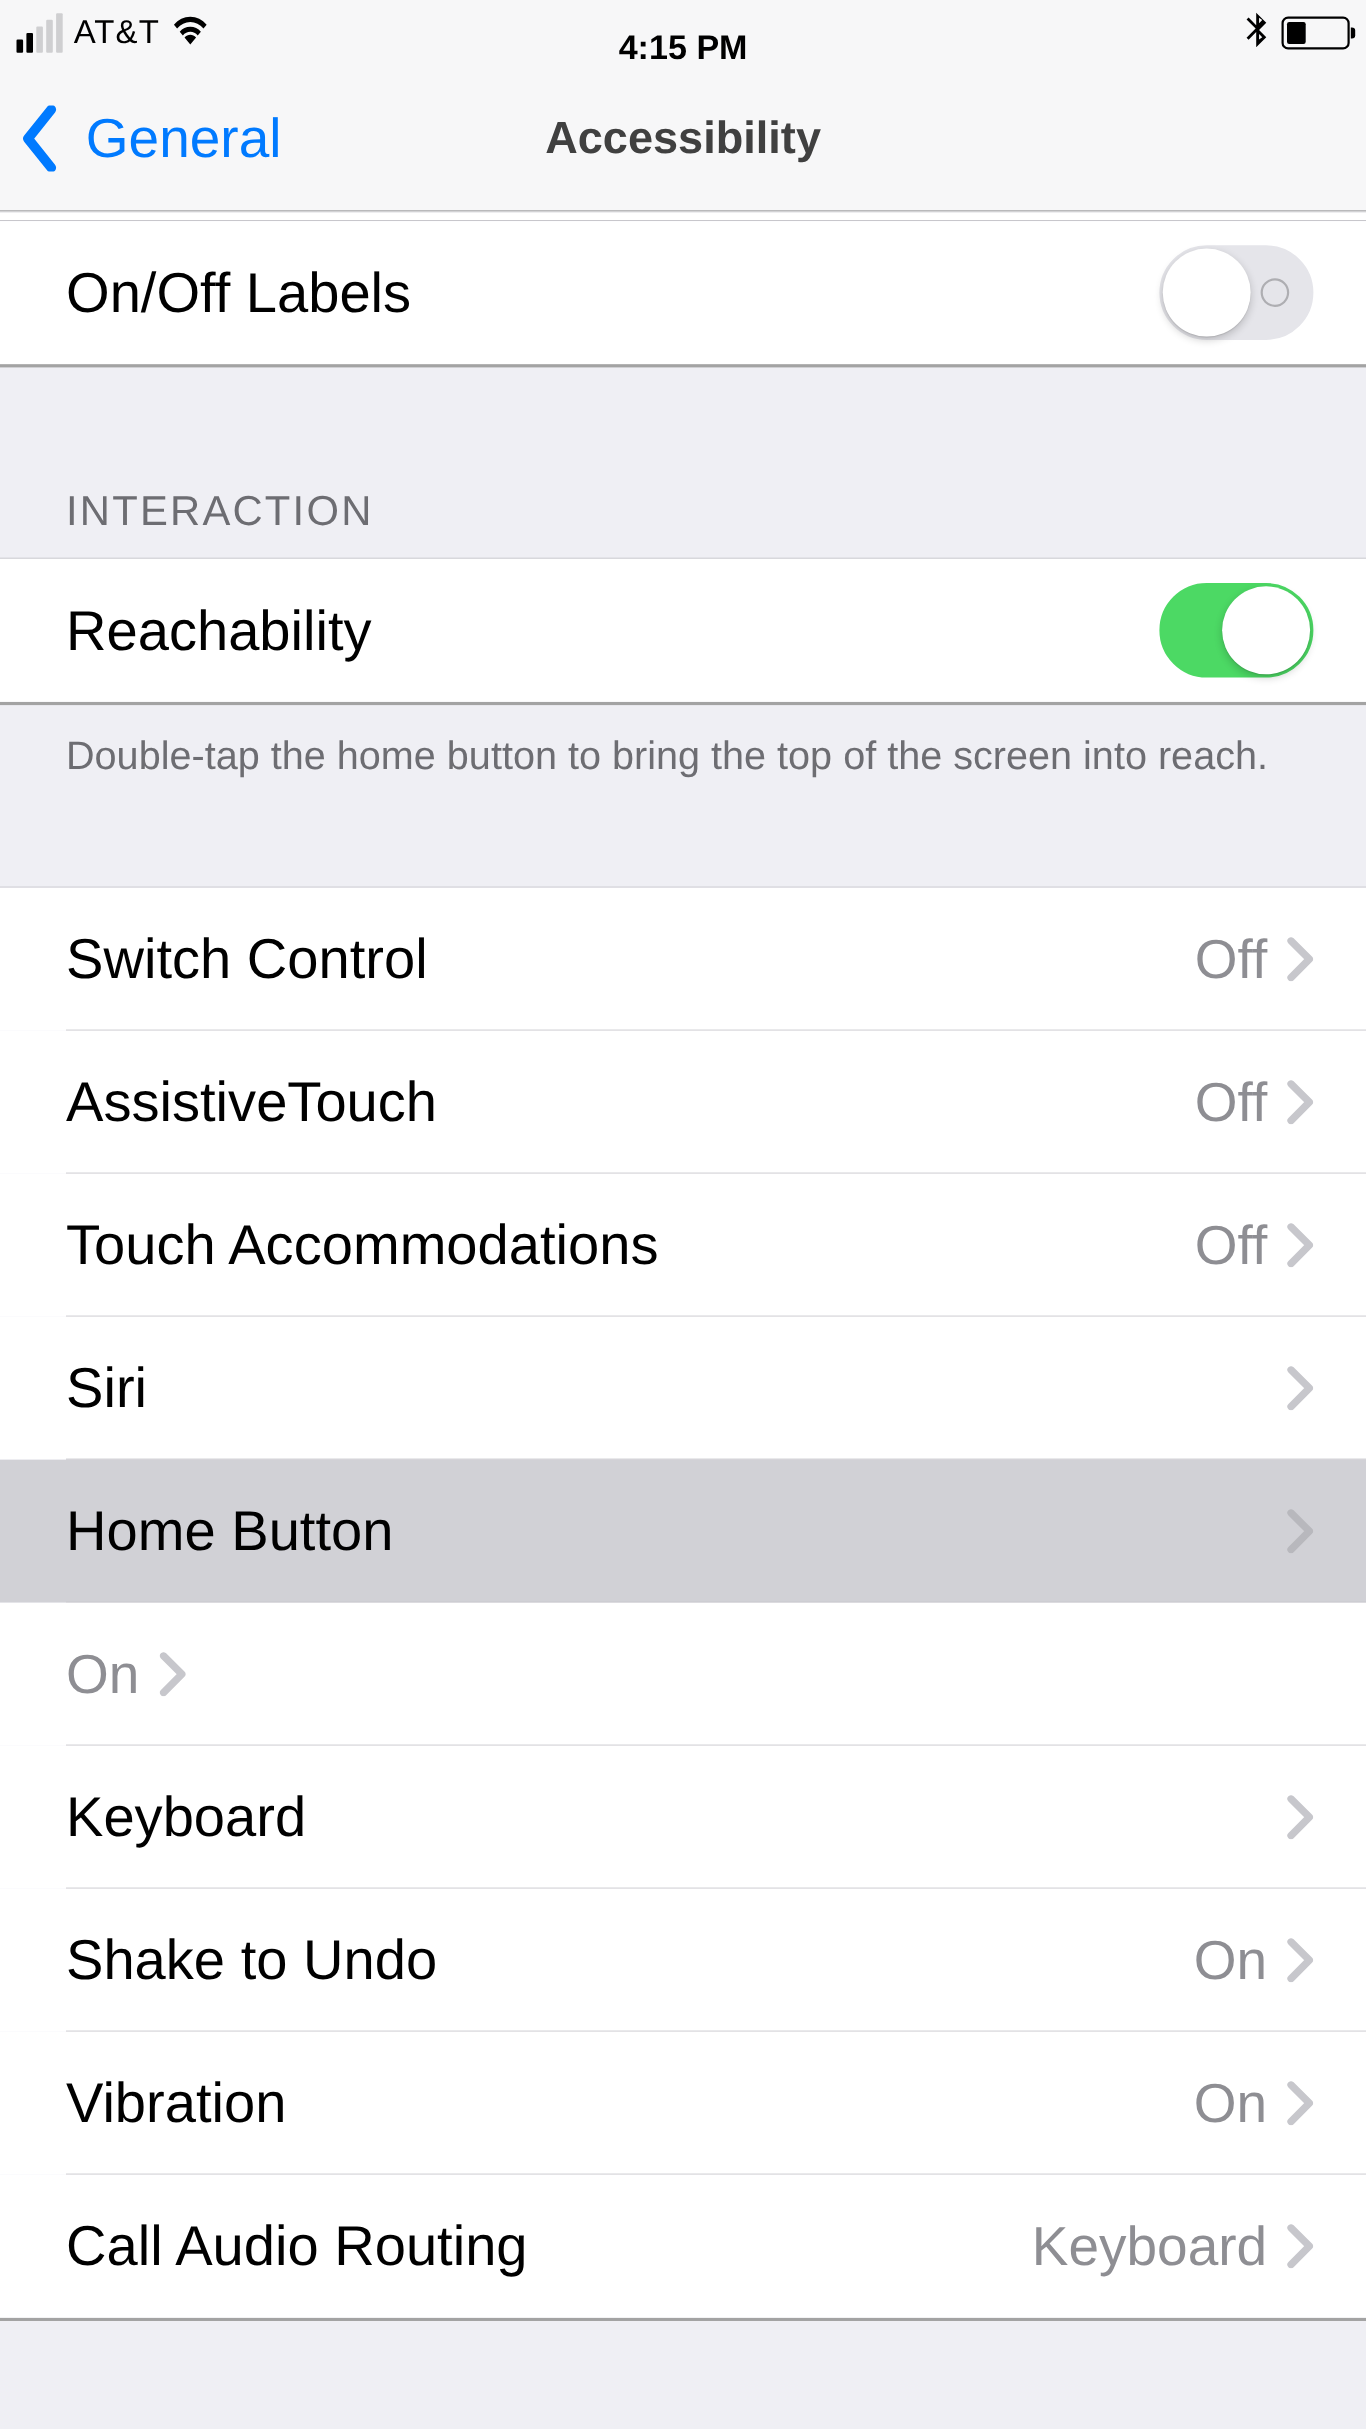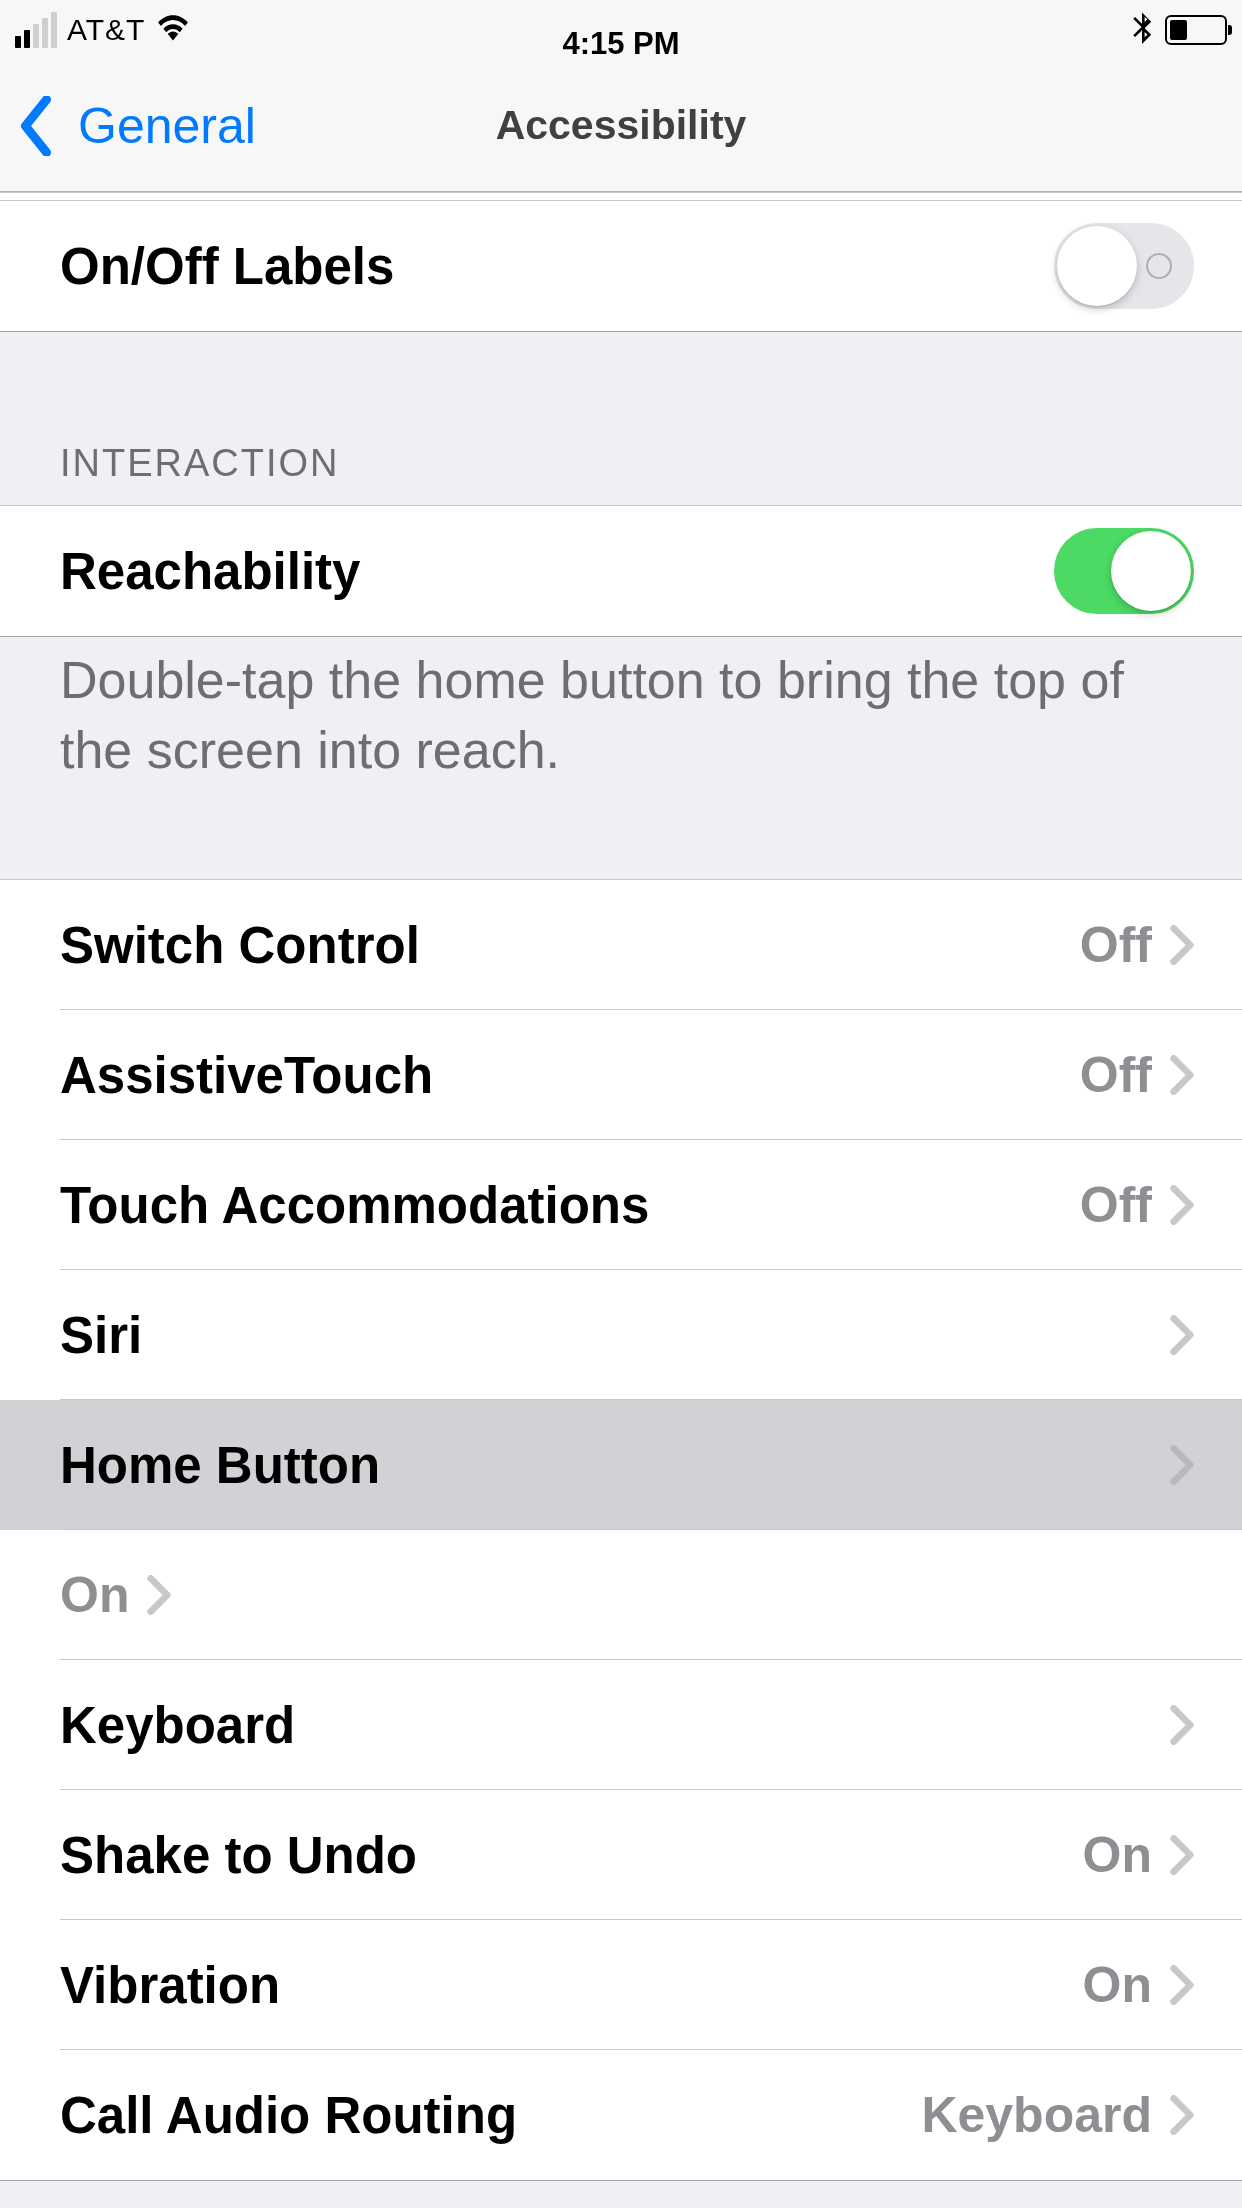--- a/index.html
+++ b/index.html
@@ -140,22 +140,22 @@
     }
     .section-header {
       padding: 48px 60px 20px 60px;
       font-size: 38px;
       color: #6d6d72;
       letter-spacing: 2px;
       text-transform: uppercase;
       border-radius: 28px;
     }
     .section-footer {
-      padding: 8px 60px 20px 60px;
-      font-size: 52px;
+      padding: 22px 60px 20px 60px;
+      font-size: 36px;
       color: #6d6d72;
       line-height: 1.35;
     }
     .cell {
       background: #fff;
       min-height: 130px;
       display: flex;
       align-items: center;
       padding: 0 48px 0 60px;
       position: relative;
@@ -167,22 +167,21 @@
       content: '';
       position: absolute;
       bottom: 0;
       left: 60px;
       right: 0;
       height: 1px;
       background: #c8c7cc;
     }
     .cell-group {
       border-top: 1px solid #c8c7cc;
-      border-bottom: 1px solid #a3a3a3;
-      font-weight: bold;
+      border-bottom: 3px solid #a3a3a3;
     }
     .cell-label {
       font-size: 51px;
       color: #000;
       flex: 1;
       letter-spacing: 0px;
     }
     .cell-value {
       font-size: 50px;
       color: #8e8e93;

